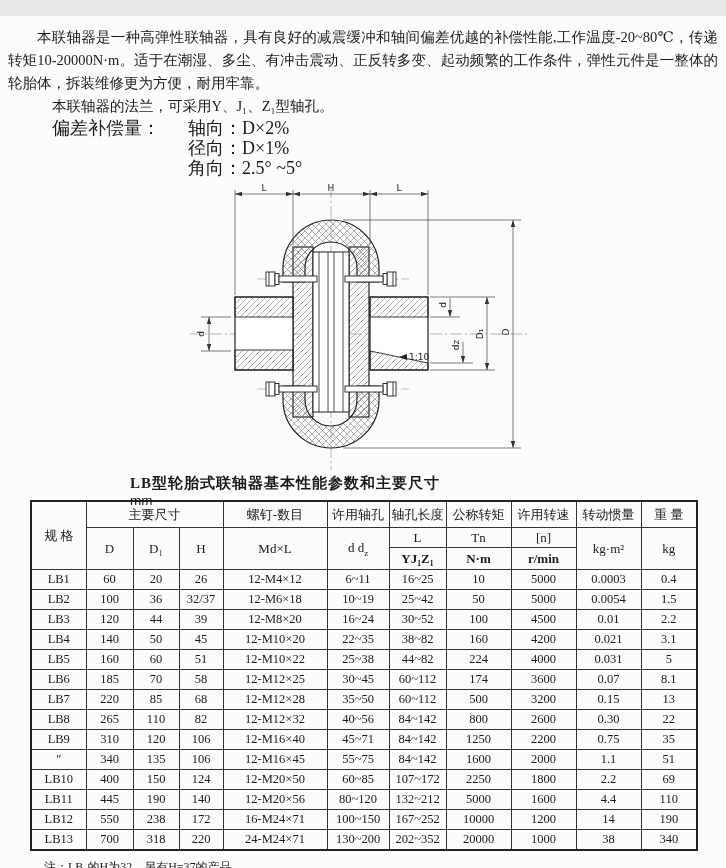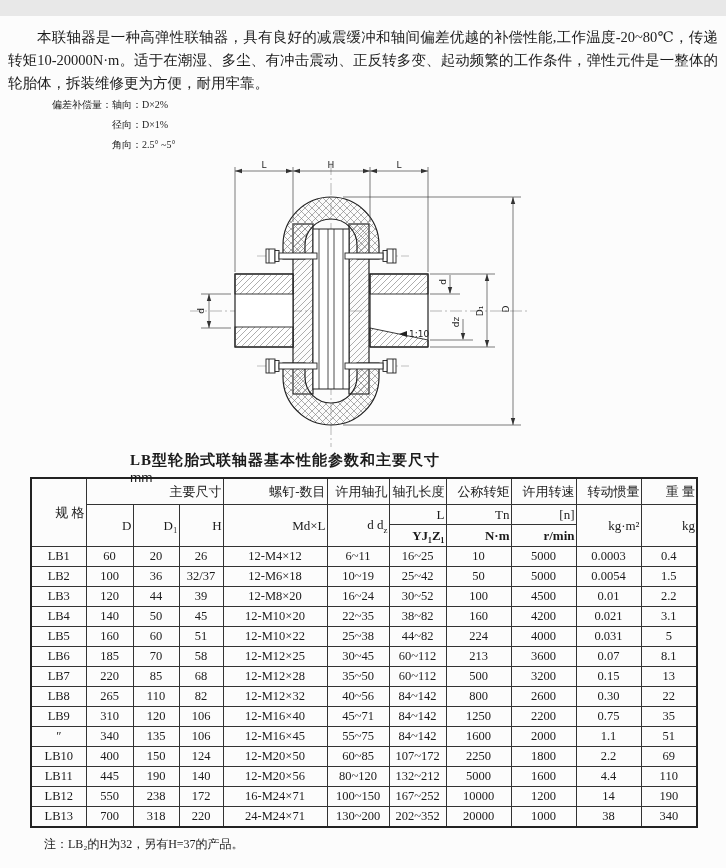--- a/index.html
+++ b/index.html
@@ -4,46 +4,47 @@
 <style>
   html,body { margin:0; padding:0; background:#e8e8e8; }
   .page {
     width:726px; height:868px; box-sizing:border-box;
     background:#fcfcfc; color:#1b1b1b;
     font-family:"Liberation Serif","DejaVu Serif",serif;
     padding:8px 8px 0 8px; margin:16px auto; overflow:hidden; position:relative;
   }
   .intro { font-size:14.5px; line-height:23px; text-align:justify; text-indent:2em; margin:2px 0 0 0; }
   .flange-line { font-size:14.5px; line-height:23px; margin:0 0 0 44px; }
-  .comp { display:flex; font-size:10px; line-height:20px; margin:0 0 0 44px; }
+  .comp { display:flex; font-size:18px; line-height:20px; margin:0 0 0 44px;gap:28px; }
   .comp-items > div { line-height:20px; }
   .drawing { margin:4px 0 0 157px; width:392px; height:292px; }
   .tbl-title-row { display:flex; align-items:baseline; margin:0 0 2px 22px; height:24px;flex-direction:column; }
   .tbl-title { font-size:15px; font-weight:bold; margin-left:100px; letter-spacing:1px; }
   .tbl-unit { font-size:13.5px; margin-left:85px; font-family:"Liberation Sans","DejaVu Sans",sans-serif; }
   table.spec { border-collapse:collapse; table-layout:fixed; width:666px; margin-left:22px;
                border:2px solid #222; }
   table.spec th, table.spec td {
     border:1px solid #333; text-align:center; vertical-align:middle;
     font-weight:normal; font-size:12.5px; padding:0 1px; height:19px;
     overflow:hidden; white-space:nowrap;
   }
-  table.spec thead th { font-size:13px;text-align:right; }
+  table.spec thead th { font-size:13px; }
   table.spec thead tr.h1 th { height:25px; }
   table.spec thead tr.h3 th { height:21px;font-weight:bold; }
   sub { font-size:9px; }
   .note { font-size:12px; margin:8px 0 0 36px; }
   svg text { font-family:"DejaVu Sans","Liberation Sans",sans-serif; font-size:9px; fill:#222; }
 </style>
 </head>
 <body>
 
 <div class="page">
 
   <p class="intro">本联轴器是一种高弹性联轴器，具有良好的减震缓冲和轴间偏差优越的补偿性能,工作温度-20~80℃，传递转矩10-20000N·m。适于在潮湿、多尘、有冲击震动、正反转多变、起动频繁的工作条件，弹性元件是一整体的轮胎体，拆装维修更为方便，耐用牢靠。</p>
+  <p class="flange-line">本联轴器的法兰，可采用Y、J₁、Z₁型轴孔。</p>
 
   <div class="comp">
     <span>偏差补偿量：</span>
     <div class="comp-items">
       <div>轴向：D×2%</div>
       <div>径向：D×1%</div>
       <div>角向：2.5° ~5°</div>
     </div>
   </div>
 
@@ -285,21 +286,21 @@
           <td>5</td>
         </tr>
         <tr>
           <td>LB6</td>
           <td>185</td>
           <td>70</td>
           <td>58</td>
           <td>12-M12×25</td>
           <td>30~45</td>
           <td>60~112</td>
-          <td>213</td>
+          <td>174</td>
           <td>3600</td>
           <td>0.07</td>
           <td>8.1</td>
         </tr>
         <tr>
           <td>LB7</td>
           <td>220</td>
           <td>85</td>
           <td>68</td>
           <td>12-M12×28</td>

